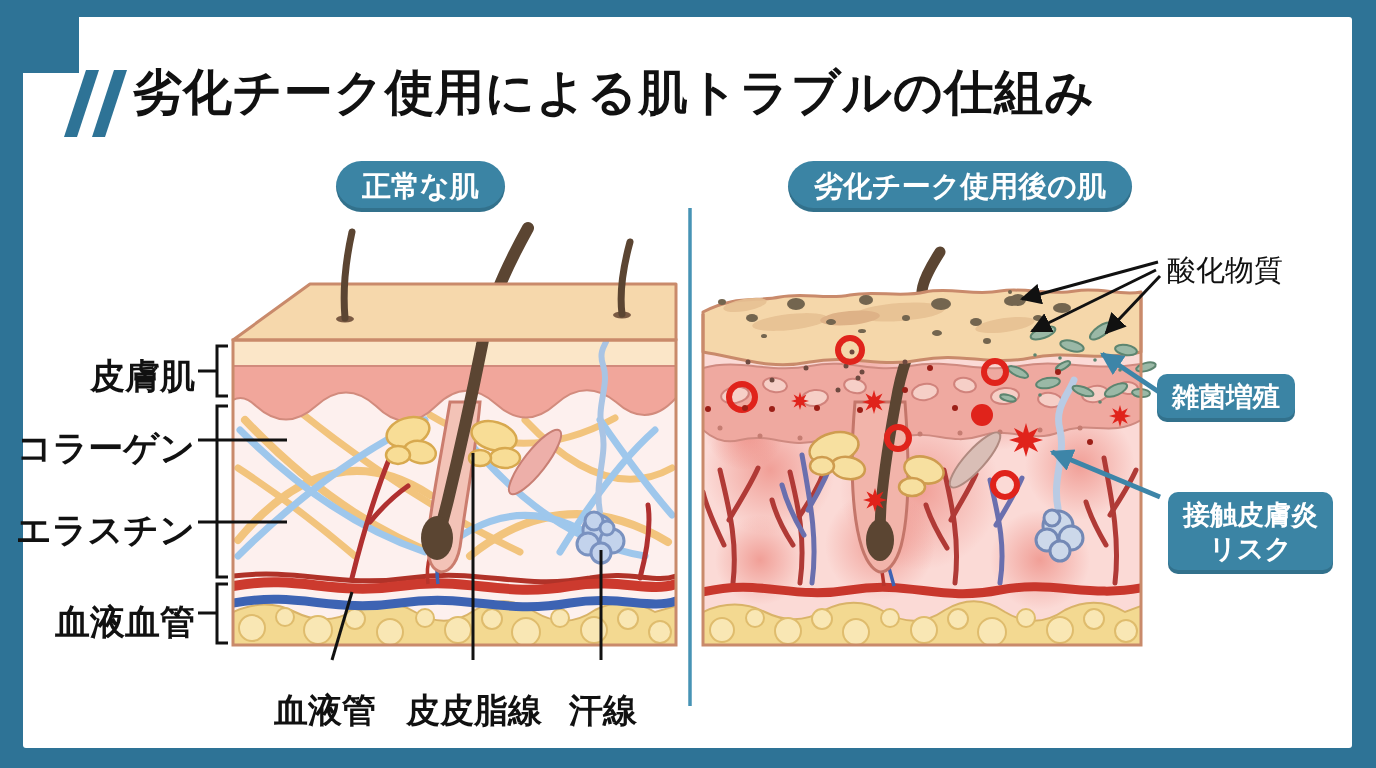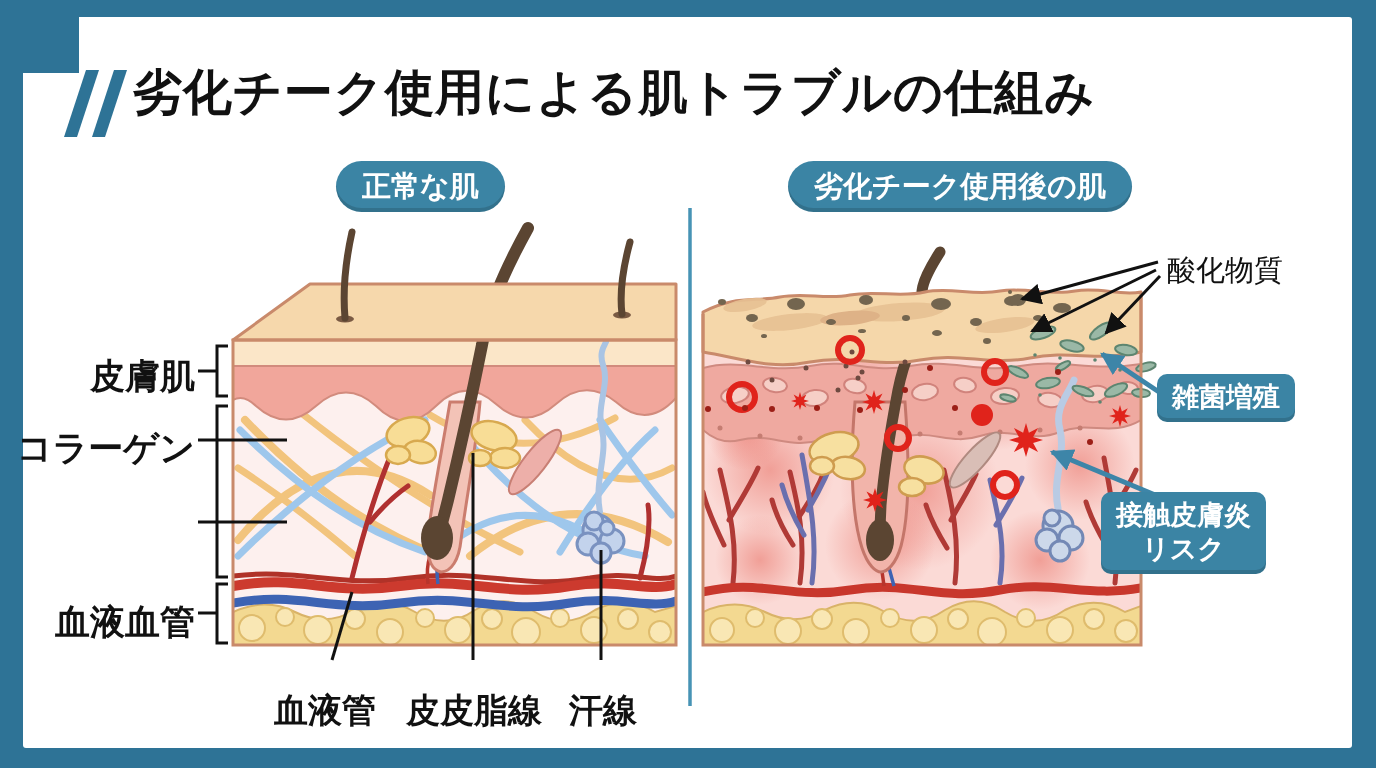--- a/index.html
+++ b/index.html
@@ -389,25 +389,26 @@
     </g>
   </svg>
 
   <div class="title">劣化チーク使用による肌トラブルの仕組み</div>
 
   <div class="pill" style="left:336px;top:161px;">正常な肌</div>
   <div class="pill" style="left:788px;top:161px;">劣化チーク使用後の肌</div>
 
   <div class="side-label" style="top:353px;">皮膚肌</div>
   <div class="side-label" style="top:425px;">コラーゲン</div>
+  <div class="side-label" style="top:507px;">エラスチン</div>
   <div class="side-label" style="top:599px;">血液血管</div>
 
   <div class="bottom-label" style="left:325px;top:668px;">血液管</div>
   <div class="bottom-label" style="left:474px;top:668px;">皮皮脂線</div>
   <div class="bottom-label" style="left:603px;top:668px;">汗線</div>
 
   <div class="free-label" style="left:1167px;top:251px;">酸化物質</div>
   <div class="tag" style="left:1157px;top:374px;">雑菌増殖</div>
-  <div class="tag" style="left:1101px;top:492px;">
+  <div class="tag" style="left:1168px;top:492px;">
     <span>接触皮膚炎</span><br>
     <span>リスク</span>
   </div>
 </div>
 
 </body></html>

